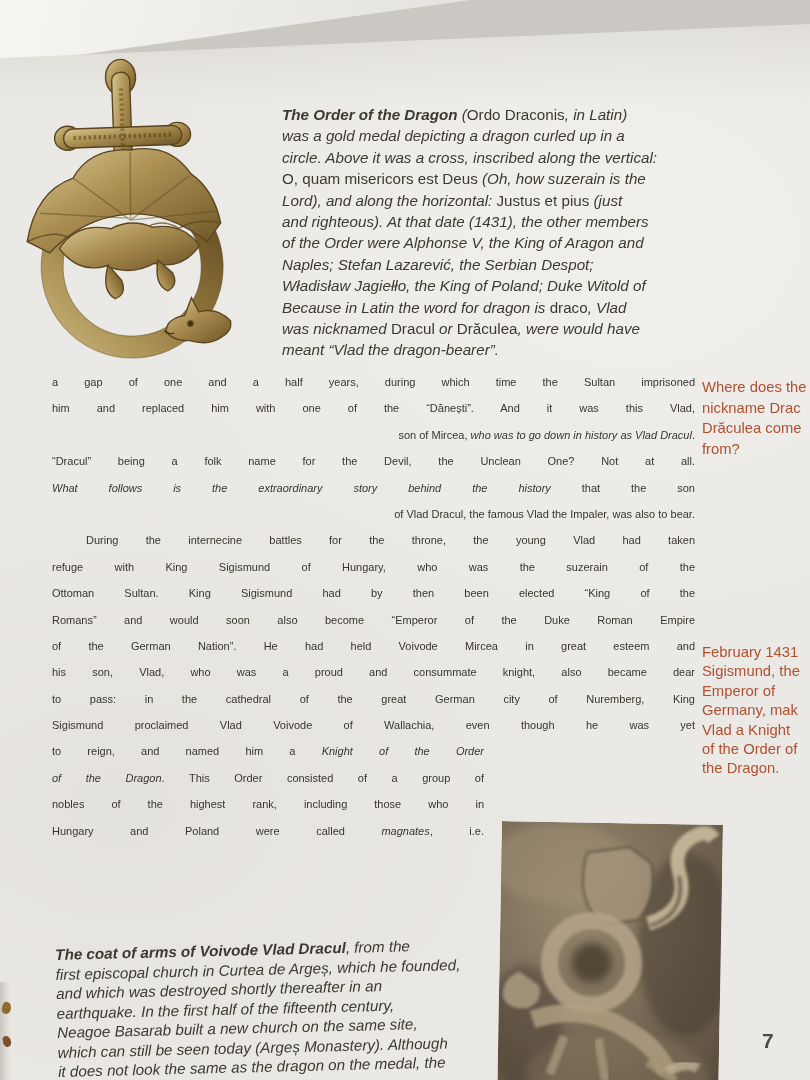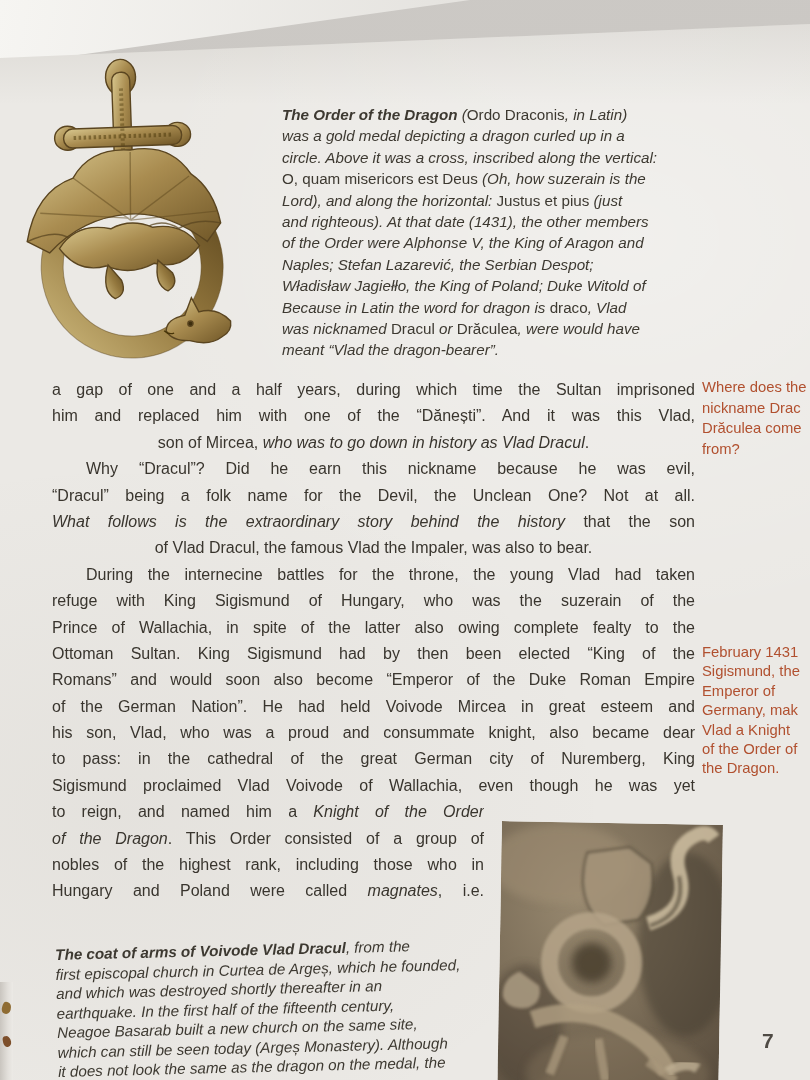--- a/index.html
+++ b/index.html
@@ -30,25 +30,25 @@
 
   
   .s-r{font-style:normal;font-weight:400;}
   .s-i{font-style:italic;}
   .s-bi{font-style:italic;font-weight:700;}
 
   #medal-caption{position:absolute;left:282px;top:104px;width:418px;
     font-size:15.2px;line-height:21.4px;color:#3d3931;}
   .tl{height:21.4px;white-space:nowrap;overflow:hidden;}
 
-  #body-text{position:absolute;left:52px;top:377px;width:643px;
-    font-size:16px;line-height:26.4px;color:#39352e;}
+  #body-text{position:absolute;left:52px;top:369px;width:643px;
+    font-size:11px;line-height:26.4px;color:#39352e;}
   .bl{height:26.4px;text-align:justify;overflow:hidden;}
   .bl::after{content:"";display:inline-block;width:100%;height:0;}
-  .bl.end{text-align:center;}
+  .bl.end{text-align:right;}
   .bl.end::after{content:none;}
   .bl.ind{text-indent:34px;}
   .bl.nar{width:432px;}
 
   .margin-note{position:absolute;left:702px;width:108px;overflow:hidden;color:#b1502f;}
   #note1{top:377px;font-size:14.8px;line-height:20.6px;}
   #note2{top:643px;font-size:14.8px;line-height:19.4px;}
   .nl{height:20.6px;white-space:nowrap;}
   .nl2{height:19.4px;white-space:nowrap;}
 
@@ -162,27 +162,25 @@
       <div class="tl"><span class="s-i">Naples; Stefan Lazarević, the Serbian Despot;</span></div>
       <div class="tl"><span class="s-i">Władisław Jagiełło, the King of Poland; Duke Witold of</span></div>
       <div class="tl"><span class="s-i">Because in Latin the word for dragon is </span><span class="s-r">draco</span><span class="s-i">, Vlad</span></div>
       <div class="tl"><span class="s-i">was nicknamed </span><span class="s-r">Dracul</span><span class="s-i"> or </span><span class="s-r">Drăculea</span><span class="s-i">, were would have</span></div>
       <div class="tl"><span class="s-i">meant “Vlad the dragon-bearer”.</span></div>
     </div>
   <div id="body-text">
       <div class="bl"><span class="s-r">a gap of one and a half years, during which time the Sultan imprisoned</span></div>
       <div class="bl"><span class="s-r">him and replaced him with one of the “Dănești”. And it was this Vlad,</span></div>
       <div class="bl end"><span class="s-r">son of Mircea, </span><span class="s-i">who was to go down in history as Vlad Dracul</span><span class="s-r">.</span></div>
-      <div class="bl ind"><span class="s-r">Why “Dracul”? Did he earn this nickname because he was evil,</span></div>
       <div class="bl"><span class="s-r">“Dracul” being a folk name for the Devil, the Unclean One? Not at all.</span></div>
       <div class="bl"><span class="s-i">What follows is the extraordinary story behind the history</span><span class="s-r"> that the son</span></div>
       <div class="bl end"><span class="s-r">of Vlad Dracul, the famous Vlad the Impaler, was also to bear.</span></div>
       <div class="bl ind"><span class="s-r">During the internecine battles for the throne, the young Vlad had taken</span></div>
       <div class="bl"><span class="s-r">refuge with King Sigismund of Hungary, who was the suzerain of the</span></div>
-      <div class="bl"><span class="s-r">Prince of Wallachia, in spite of the latter also owing complete fealty to the</span></div>
       <div class="bl"><span class="s-r">Ottoman Sultan. King Sigismund had by then been elected “King of the</span></div>
       <div class="bl"><span class="s-r">Romans” and would soon also become “Emperor of the Duke Roman Empire</span></div>
       <div class="bl"><span class="s-r">of the German Nation”. He had held Voivode Mircea in great esteem and</span></div>
       <div class="bl"><span class="s-r">his son, Vlad, who was a proud and consummate knight, also became dear</span></div>
       <div class="bl"><span class="s-r">to pass: in the cathedral of the great German city of Nuremberg, King</span></div>
       <div class="bl"><span class="s-r">Sigismund proclaimed Vlad Voivode of Wallachia, even though he was yet</span></div>
       <div class="bl nar"><span class="s-r">to reign, and named him a </span><span class="s-i">Knight of the Order</span></div>
       <div class="bl nar"><span class="s-i">of the Dragon</span><span class="s-r">. This Order consisted of a group of</span></div>
       <div class="bl nar"><span class="s-r">nobles of the highest rank, including those who in</span></div>
       <div class="bl nar"><span class="s-r">Hungary and Poland were called </span><span class="s-i">magnates</span><span class="s-r">, i.e.</span></div>

